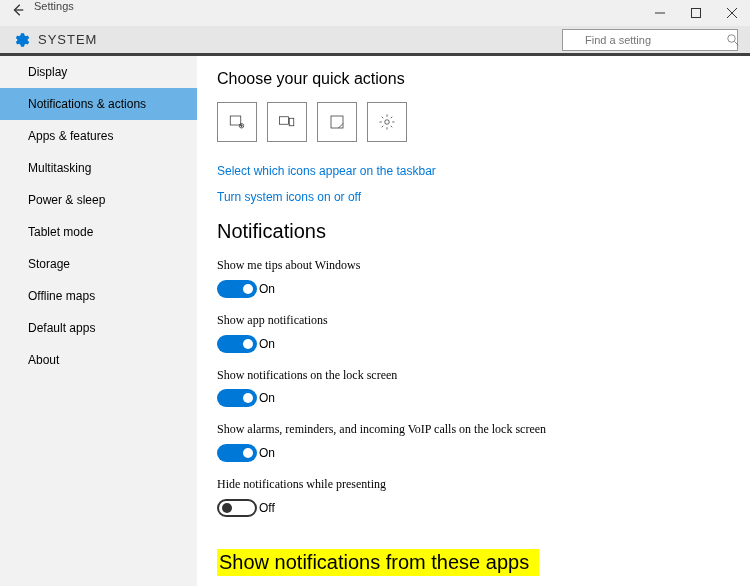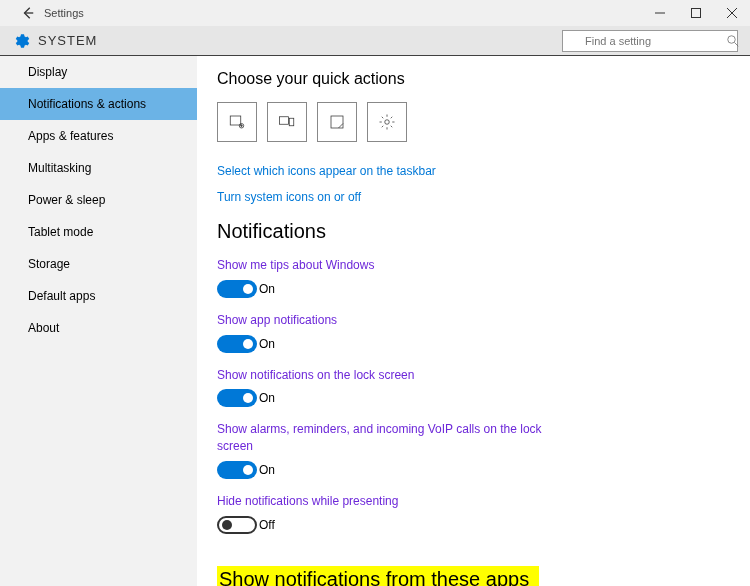--- a/index.html
+++ b/index.html
@@ -1,40 +1,40 @@
 <!DOCTYPE html>
 <html><head>
 <meta charset="utf-8">
 <style>
 * { margin: 0; padding: 0; box-sizing: border-box; font-family: "Segoe UI", Tahoma, sans-serif; }
 body { background: #fff; width: 750px; height: 586px; overflow: hidden; font-size: 12px; color: #000; }
-.titlebar { height: 26px; display: flex; align-items: center; background: #f0f0f0; padding-left: 18px; }
+.titlebar { height: 26px; display: flex; background: #f0f0f0; padding-left: 8px; }
 .titlebar .back { width: 20px; height: 20px; display: flex; align-items: center; justify-content: center; color: #333; margin-right: 6px; cursor: pointer; }
 .titlebar .title { font-size: 11px; color: #444; }
 .titlebar .spacer { flex: 1; }
 .titlebar .win-btn { width: 36px; height: 26px; display: flex; align-items: center; justify-content: center; color: #333; cursor: pointer; }
-.header { height: 30px; background: #e6e6e6; display: flex; align-items: center; padding: 0 12px; border-bottom: 1px solid #404040; }
+.header { height: 30px; background: #e6e6e6; display: flex; align-items: center; padding: 0 12px; border-bottom: 3px solid #404040; }
 .header .gear { color: #0078d7; margin-right: 8px; }
 .header .heading { font-size: 13px; letter-spacing: 1px; color: #333; }
 .header .spacer { flex: 1; }
 .search { width: 176px; height: 22px; border: 1px solid #999; background: #fff; display: flex; align-items: center; padding: 0 22px; }
 .search input { border: none; outline: none; flex: 1; font-size: 11px; color: #666; background: transparent; }
 .search .sicon { color: #666; font-size: 11px; }
 .main { display: flex; height: calc(586px - 56px); }
 .sidebar { width: 197px; background: #f2f2f2; }
 .sidebar .item { padding: 9px 28px; font-size: 12px; color: #000; cursor: pointer; }
 .sidebar .item.active { background: #6bb3e6; color: #000; }
 .content { flex: 1; padding: 14px 20px; overflow-y: auto; }
 .content .sub { font-size: 16px; color: #000; margin-bottom: 14px; }
 .qa-row { display: flex; gap: 10px; margin-bottom: 22px; }
 .qa { width: 40px; height: 40px; border: 1px solid #888; display: flex; align-items: center; justify-content: center; color: #333; cursor: pointer; }
 .link { color: #0078d7; font-size: 12px; margin-bottom: 12px; display: block; cursor: pointer; }
 h2 { font-size: 20px; font-weight: 400; margin: 16px 0 14px; color: #000; }
 .setting { margin-bottom: 14px; }
-.setting .label { font-size: 12px; margin-bottom: 6px; color: #6d28d9; max-width: 360px; line-height: 1.4; }
+.setting .label { font-size: 12px; margin-bottom: 6px; color: #000000; max-width: 360px; line-height: 1.4; font-family: Liberation Serif, serif; }
 .toggle-row { display: flex; align-items: center; gap: 2px; }
 .toggle { width: 40px; height: 18px; border-radius: 9px; position: relative; cursor: pointer; }
 .toggle.on { background: #0078d7; }
 .toggle.off { background: #fff; border: 2px solid #333; }
 .toggle .knob { position: absolute; width: 10px; height: 10px; border-radius: 50%; top: 50%; transform: translateY(-50%); }
 .toggle.on .knob { background: #fff; right: 4px; }
 .toggle.off .knob { background: #333; left: 3px; }
 .toggle-label { font-size: 12px; color: #000; }
 .highlight { background: #ffff00; padding: 2px 10px 2px 2px; display: inline-block; font-size: 20px; font-weight: 400; margin: 18px 0 12px; }
 svg { display: block; }
@@ -90,20 +90,21 @@
 
 <div class="main">
   <div class="sidebar">
     <div class="item">Display</div>
     <div class="item active">Notifications &amp; actions</div>
     <div class="item">Apps &amp; features</div>
     <div class="item">Multitasking</div>
     <div class="item">Power &amp; sleep</div>
     <div class="item">Tablet mode</div>
     <div class="item">Storage</div>
+    <div class="item">Offline maps</div>
     <div class="item">Default apps</div>
     <div class="item">About</div>
   </div>
 
   <div class="content">
     <div class="sub">Choose your quick actions</div>
     <div class="qa-row">
       <div class="qa">
           <svg width="18" height="18" viewBox="0 0 24 24">
             <rect x="3" y="4" width="14" height="12" fill="none" stroke="#333"></rect>

